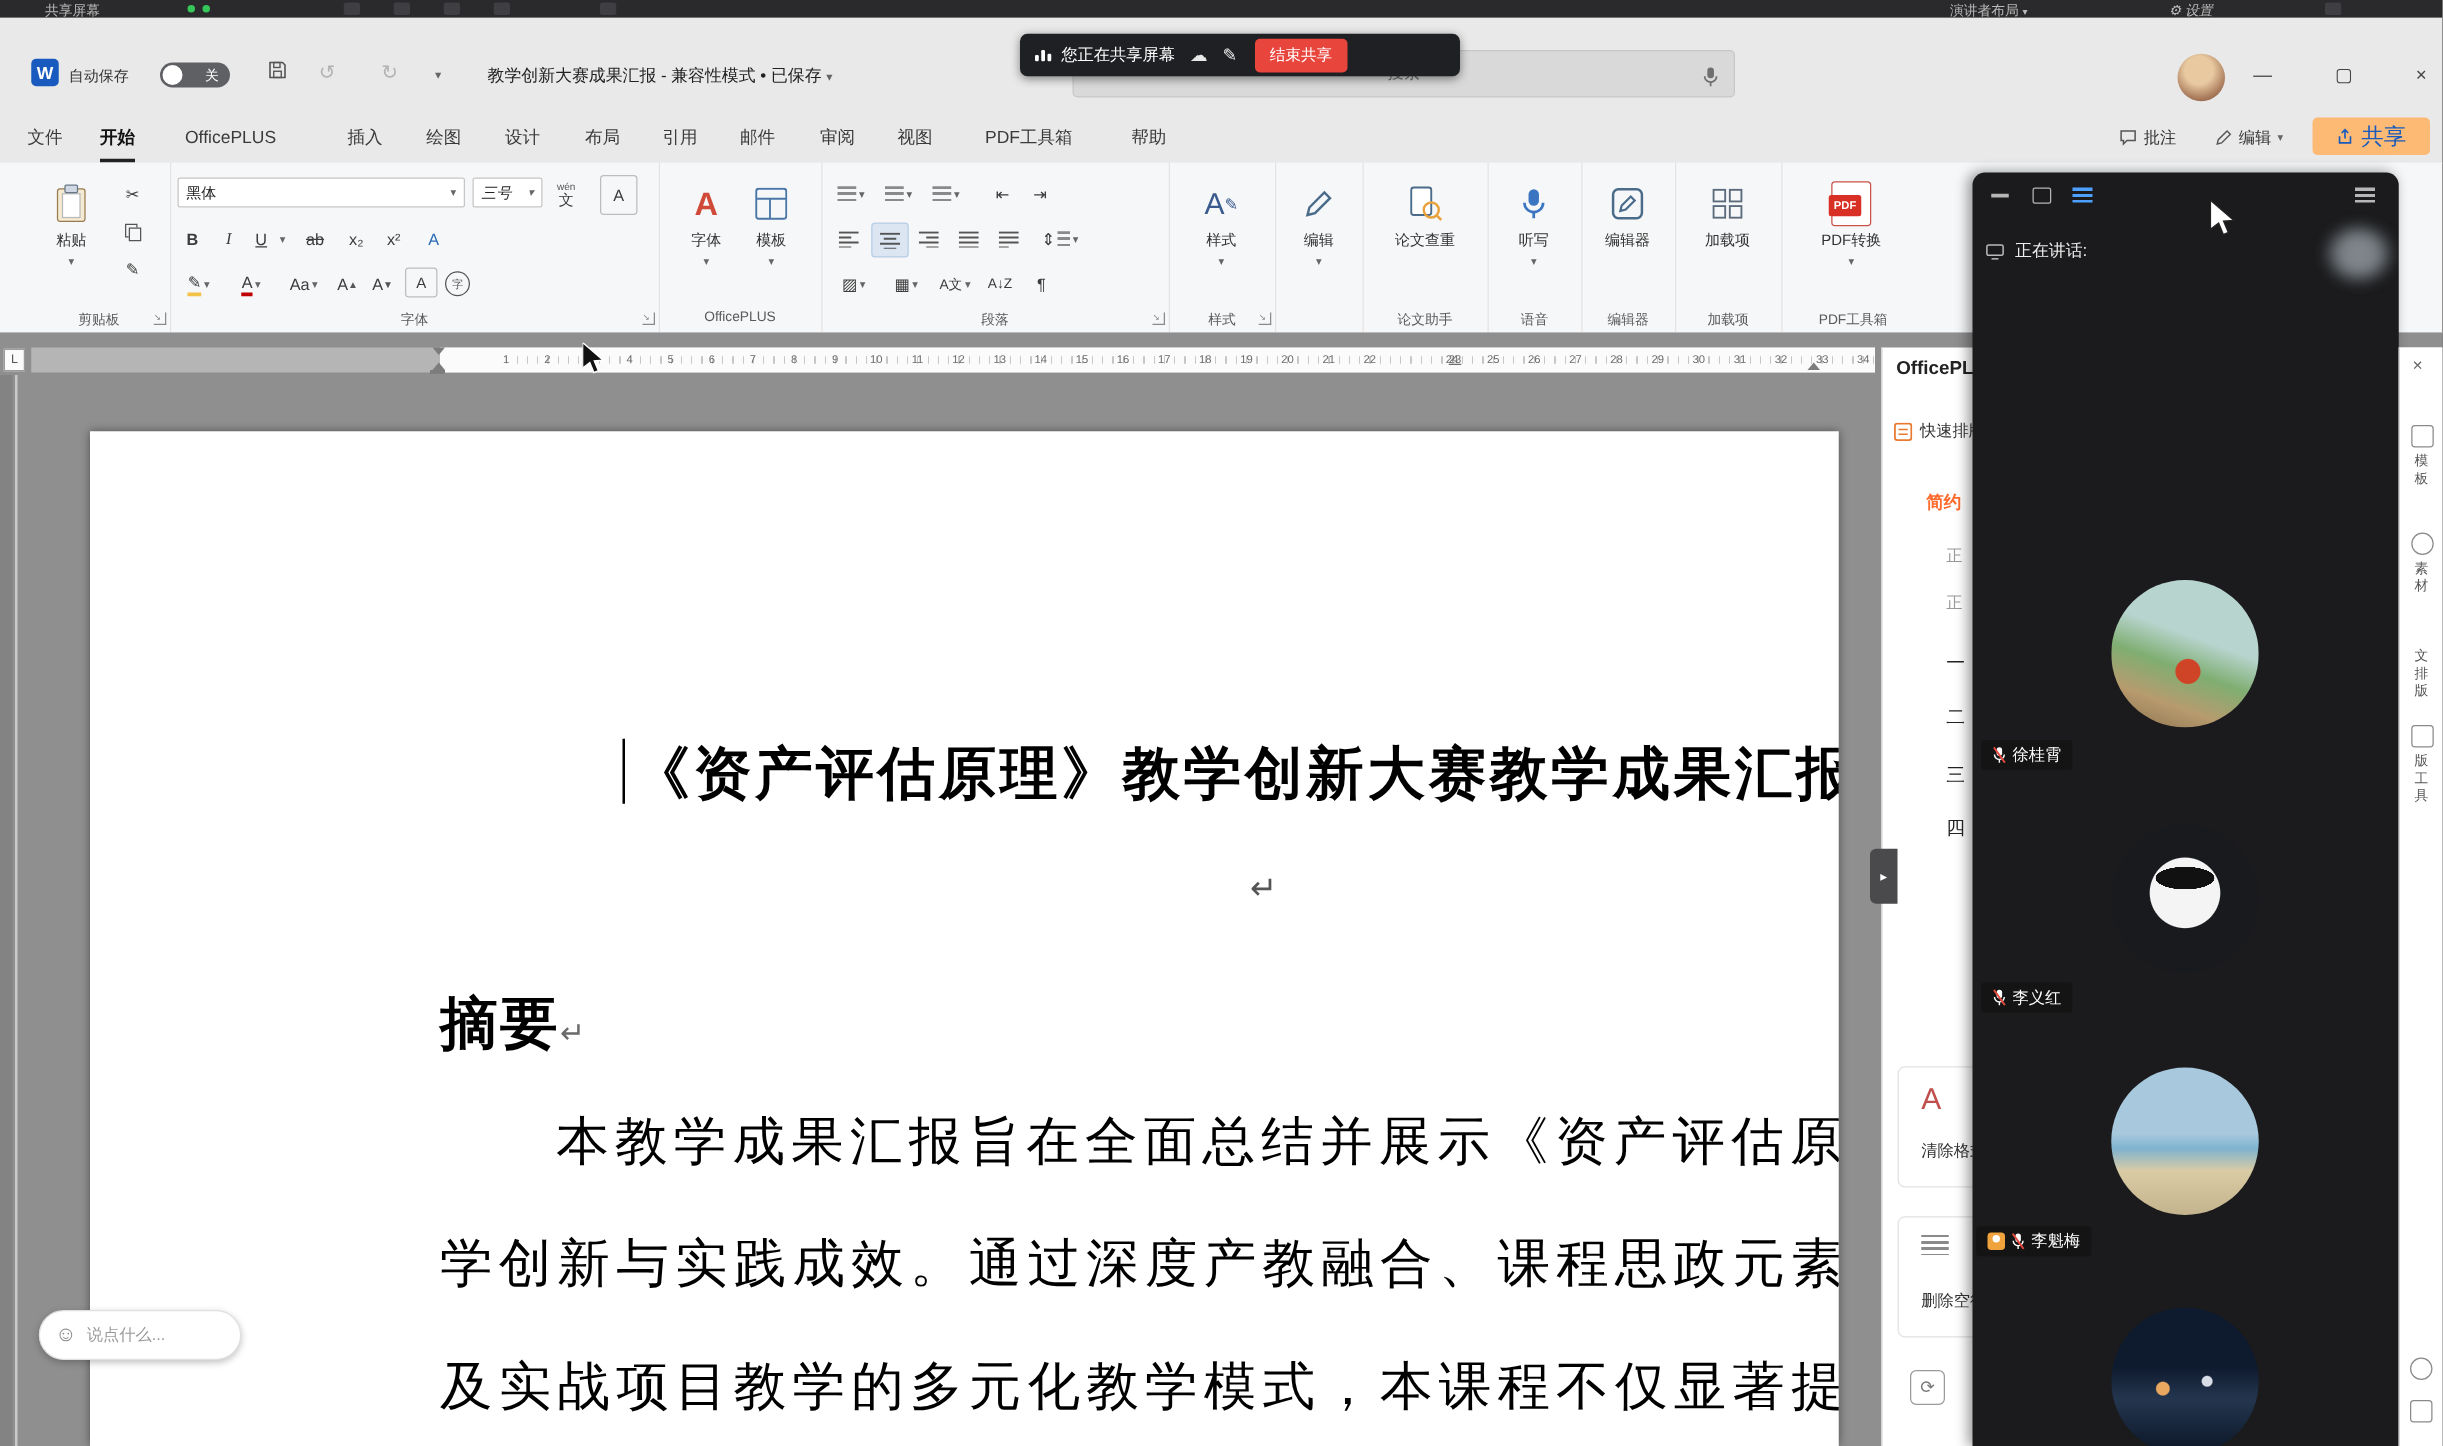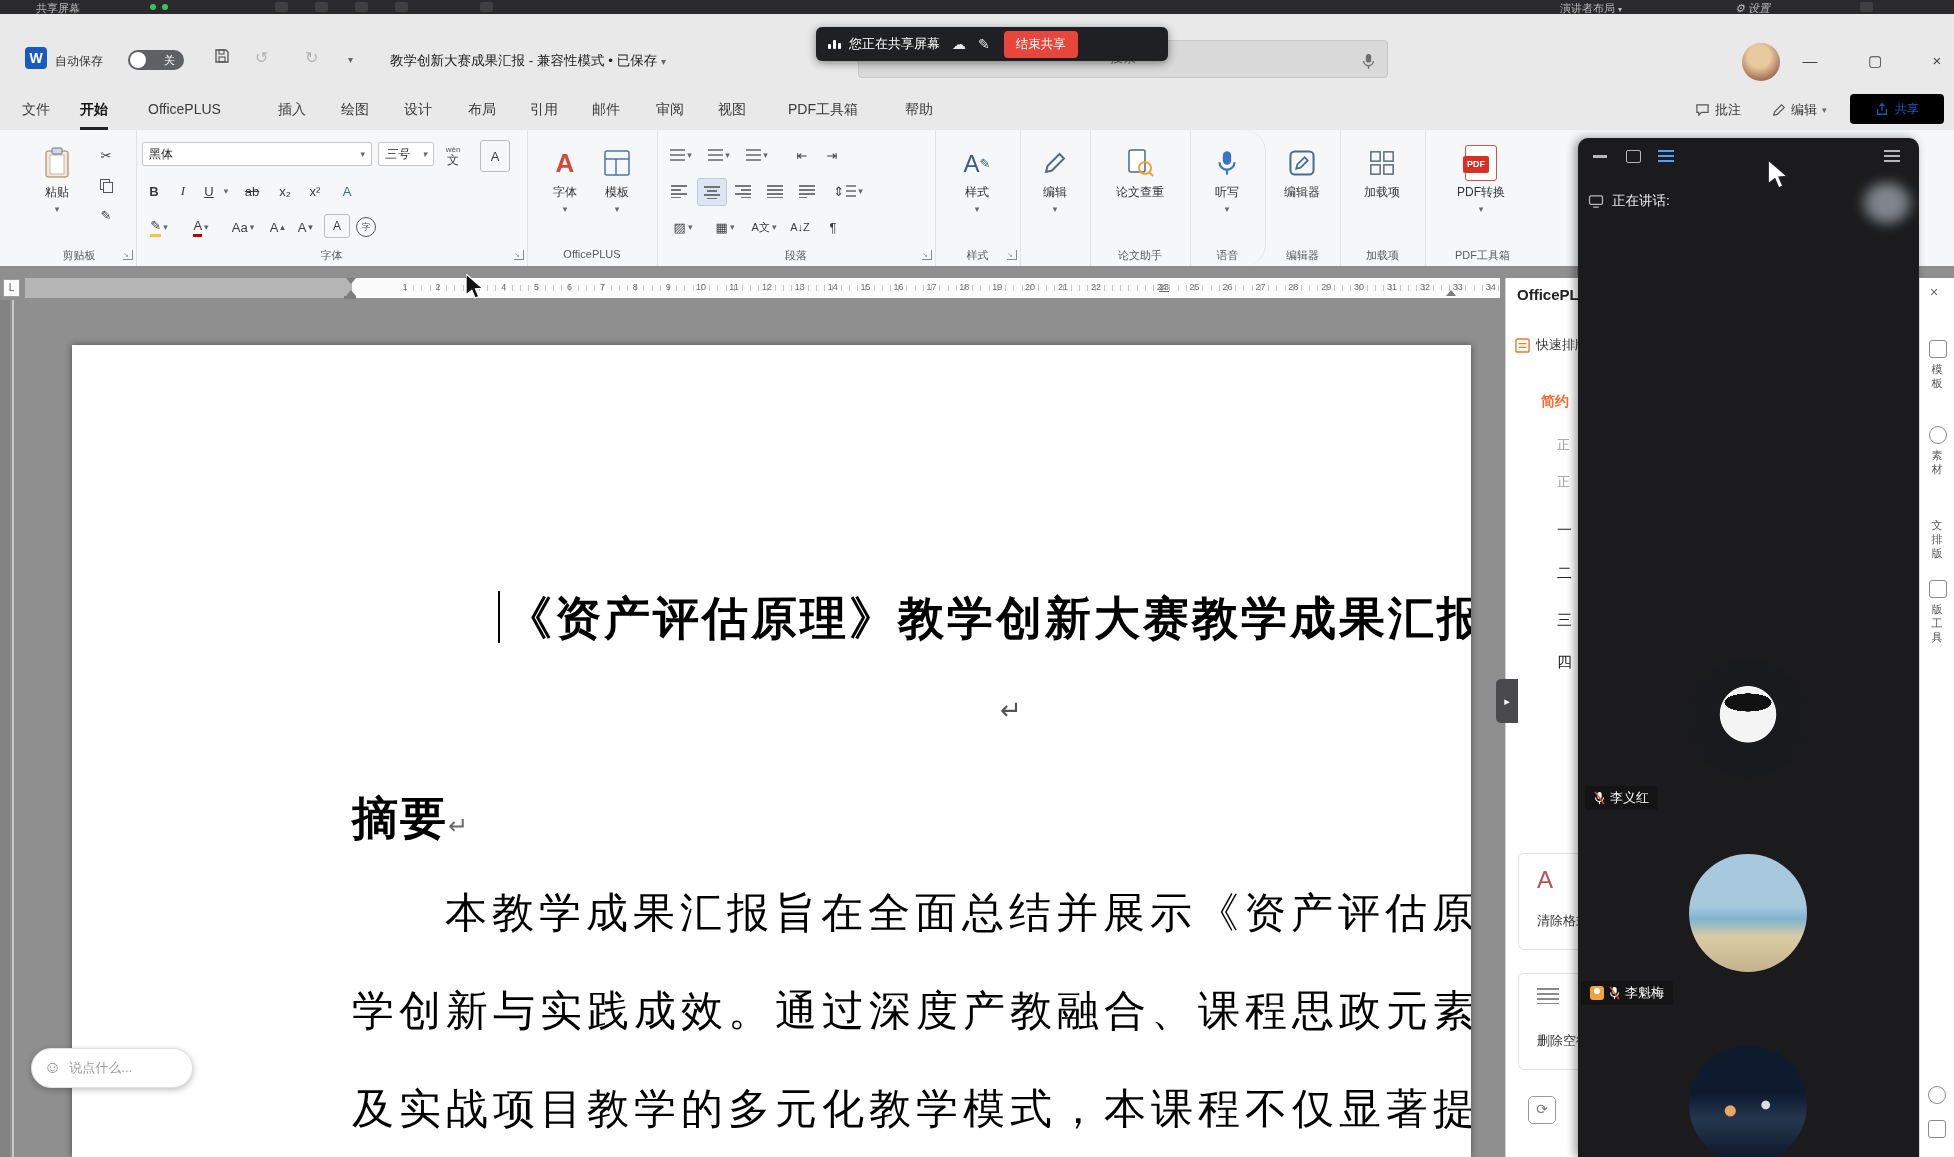--- a/index.html
+++ b/index.html
@@ -33,22 +33,22 @@
   #search-mic{position:absolute;right:12px;top:8px;}
   #user-avatar{position:absolute;left:1742px;top:29px;width:38px;height:38px;border-radius:50%;
     background:radial-gradient(circle at 45% 35%,#e8c9a0 0 35%,#a8795a 70%,#6f4a34);}
   .win-ctl{position:absolute;top:32px;width:34px;height:30px;text-align:center;line-height:30px;font-size:15px;color:#444;}
   
   #tabs-row{position:absolute;left:0;top:88px;width:1954px;height:42px;background:#e9e9e9;border-bottom:1px solid #dcdcdc;}
   .tab{position:absolute;top:0;height:42px;line-height:42px;font-size:14px;color:#3a3a3a;white-space:nowrap;}
   .tab.active{color:#111;font-weight:bold;}
   .tab.active::after{content:"";position:absolute;left:0;right:0;bottom:0;height:3px;background:#222;}
   .tab-act{position:absolute;top:8px;height:28px;display:flex;align-items:center;gap:5px;font-size:13px;color:#333;}
-  #share-btn{position:absolute;left:1850px;top:6px;width:94px;height:30px;background:#000000;border-radius:4px;display:flex;
-    align-items:center;justify-content:center;gap:6px;color:#185abd;font-size:12px;}
+  #share-btn{position:absolute;left:1850px;top:6px;width:94px;height:30px;background:#fdba74;border-radius:4px;display:flex;
+    align-items:center;justify-content:center;gap:6px;color:#185abd;font-size:18px;}
   
   #ribbon{position:absolute;left:0;top:130px;width:1954px;height:136px;background:#f6f7f8;border-bottom:1px solid #d5d5d5;}
   .grp{position:absolute;top:0;height:136px;border-right:1px solid #e3e3e3;}
   .grp-label{position:absolute;left:0;right:0;top:118px;text-align:center;font-size:11px;color:#5a5a5a;white-space:nowrap;}
   .launcher{position:absolute;right:3px;top:120px;width:9px;height:9px;border-right:1px solid #8a8a8a;border-bottom:1px solid #8a8a8a;font-size:7px;color:#8a8a8a;line-height:9px;}
   .bigbtn{position:absolute;top:10px;height:96px;display:flex;flex-direction:column;align-items:center;justify-content:flex-start;
     gap:4px;font-size:12px;color:#333;border-radius:3px;text-align:center;line-height:13px;}
   .bigbtn .bic{height:38px;display:flex;align-items:center;justify-content:center;margin-top:4px;}
   .caret{font-size:9px;color:#666;}
   .smbtn{position:absolute;height:26px;display:flex;align-items:center;justify-content:center;border-radius:3px;
@@ -403,21 +403,21 @@
               <rect x="4" y="2" width="16" height="22" rx="2" fill="#fff" stroke="#4a6b8a" stroke-width="1.5"></rect>
               <circle cx="20" cy="20" r="6" fill="none" stroke="#e8a33d" stroke-width="2"></circle>
               <line x1="24.5" y1="24.5" x2="28" y2="28" stroke="#e8a33d" stroke-width="2"></line>
             </svg>
         </span>
         <span>论文查重</span>
       </div>
       <div class="grp-label">论文助手</div>
     </div>
 
-    <div class="grp" style="left:1190px;width:75px;border-radius:22px;">
+    <div class="grp" style="left:1190px;width:75px;">
       <div class="bigbtn" style="left:8px;width:58px;">
         <span class="bic">
           <svg width="20" height="28" viewBox="0 0 12 16">
               <rect x="3.5" y="1" width="5" height="8" rx="2.5" fill="#3b74c0"></rect>
               <path d="M1.5 7.5a4.5 4.5 0 0 0 9 0" fill="none" stroke="#3b74c0" stroke-width="1.3"></path>
               <line x1="6" y1="12" x2="6" y2="15" stroke="#3b74c0" stroke-width="1.3"></line>
             </svg>
         </span>
         <span>听写</span>
           <span class="caret">▾</span>
@@ -582,20 +582,32 @@
     <div id="speaking-row">
       <svg width="16" height="13" viewBox="0 0 16 14">
           <rect x="1" y="1" width="14" height="9" rx="1.5" fill="none" stroke="#bbb" stroke-width="1.3"></rect>
           <line x1="5" y1="13" x2="11" y2="13" stroke="#bbb" stroke-width="1.3"></line>
         </svg>
       <span>正在讲话:</span>
     </div>
     <div id="vp-blob"></div>
 
 
+    <div class="participant" style="top:326px;">
+      <div class="avatar av2"></div>
+      <div class="name-tag" style="top:128px;">
+        <svg width="11" height="14" viewBox="0 0 12 16">
+            <rect x="3.5" y="1" width="5" height="8" rx="2.5" fill="#fff"></rect>
+            <path d="M1.5 7.5a4.5 4.5 0 0 0 9 0" fill="none" stroke="#fff" stroke-width="1.3"></path>
+            <line x1="6" y1="12" x2="6" y2="15" stroke="#fff" stroke-width="1.3"></line>
+            <line x1="1" y1="1" x2="11" y2="15" stroke="#e5483f" stroke-width="1.7"></line>
+          </svg>
+        <span>徐桂霄</span>
+      </div>
+    </div>
 
     <div class="participant" style="top:716px;">
       <div class="avatar av4"></div>
       <div class="name-tag" style="top:127px;left:3px;">
         <span class="orange-badge"></span>
         <svg width="11" height="14" viewBox="0 0 12 16">
             <rect x="3.5" y="1" width="5" height="8" rx="2.5" fill="#fff"></rect>
             <path d="M1.5 7.5a4.5 4.5 0 0 0 9 0" fill="none" stroke="#fff" stroke-width="1.3"></path>
             <line x1="6" y1="12" x2="6" y2="15" stroke="#fff" stroke-width="1.3"></line>
             <line x1="1" y1="1" x2="11" y2="15" stroke="#e5483f" stroke-width="1.7"></line>

